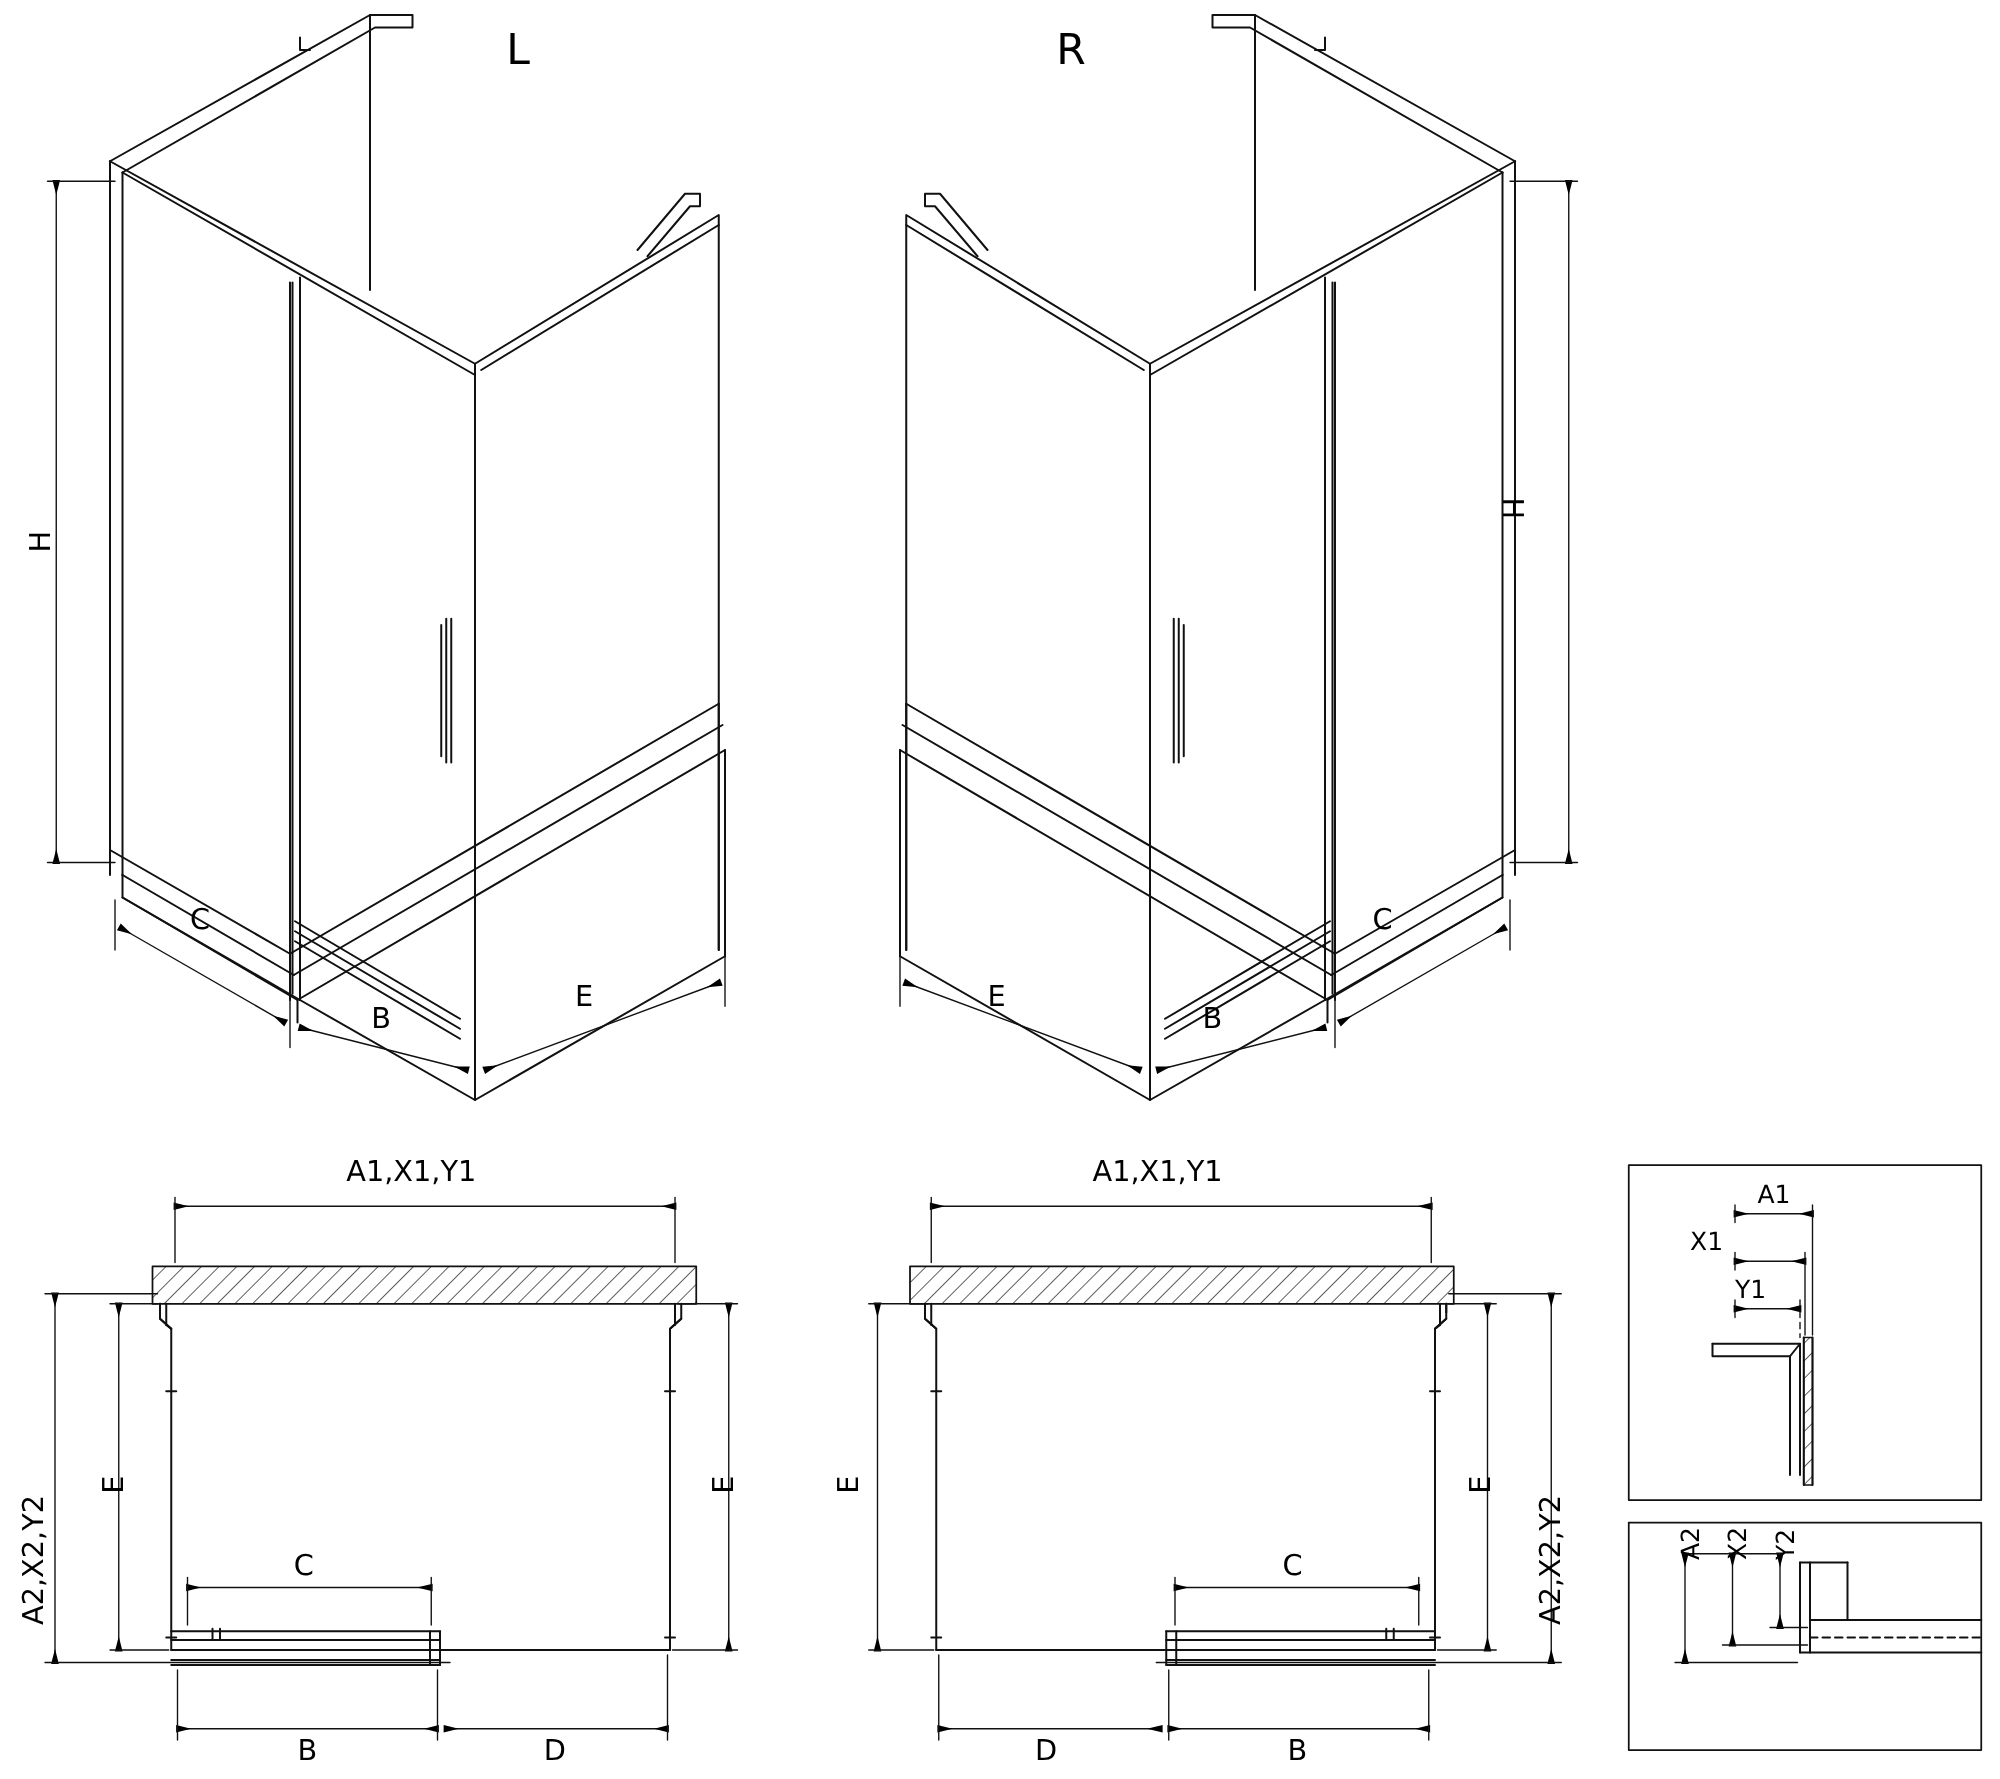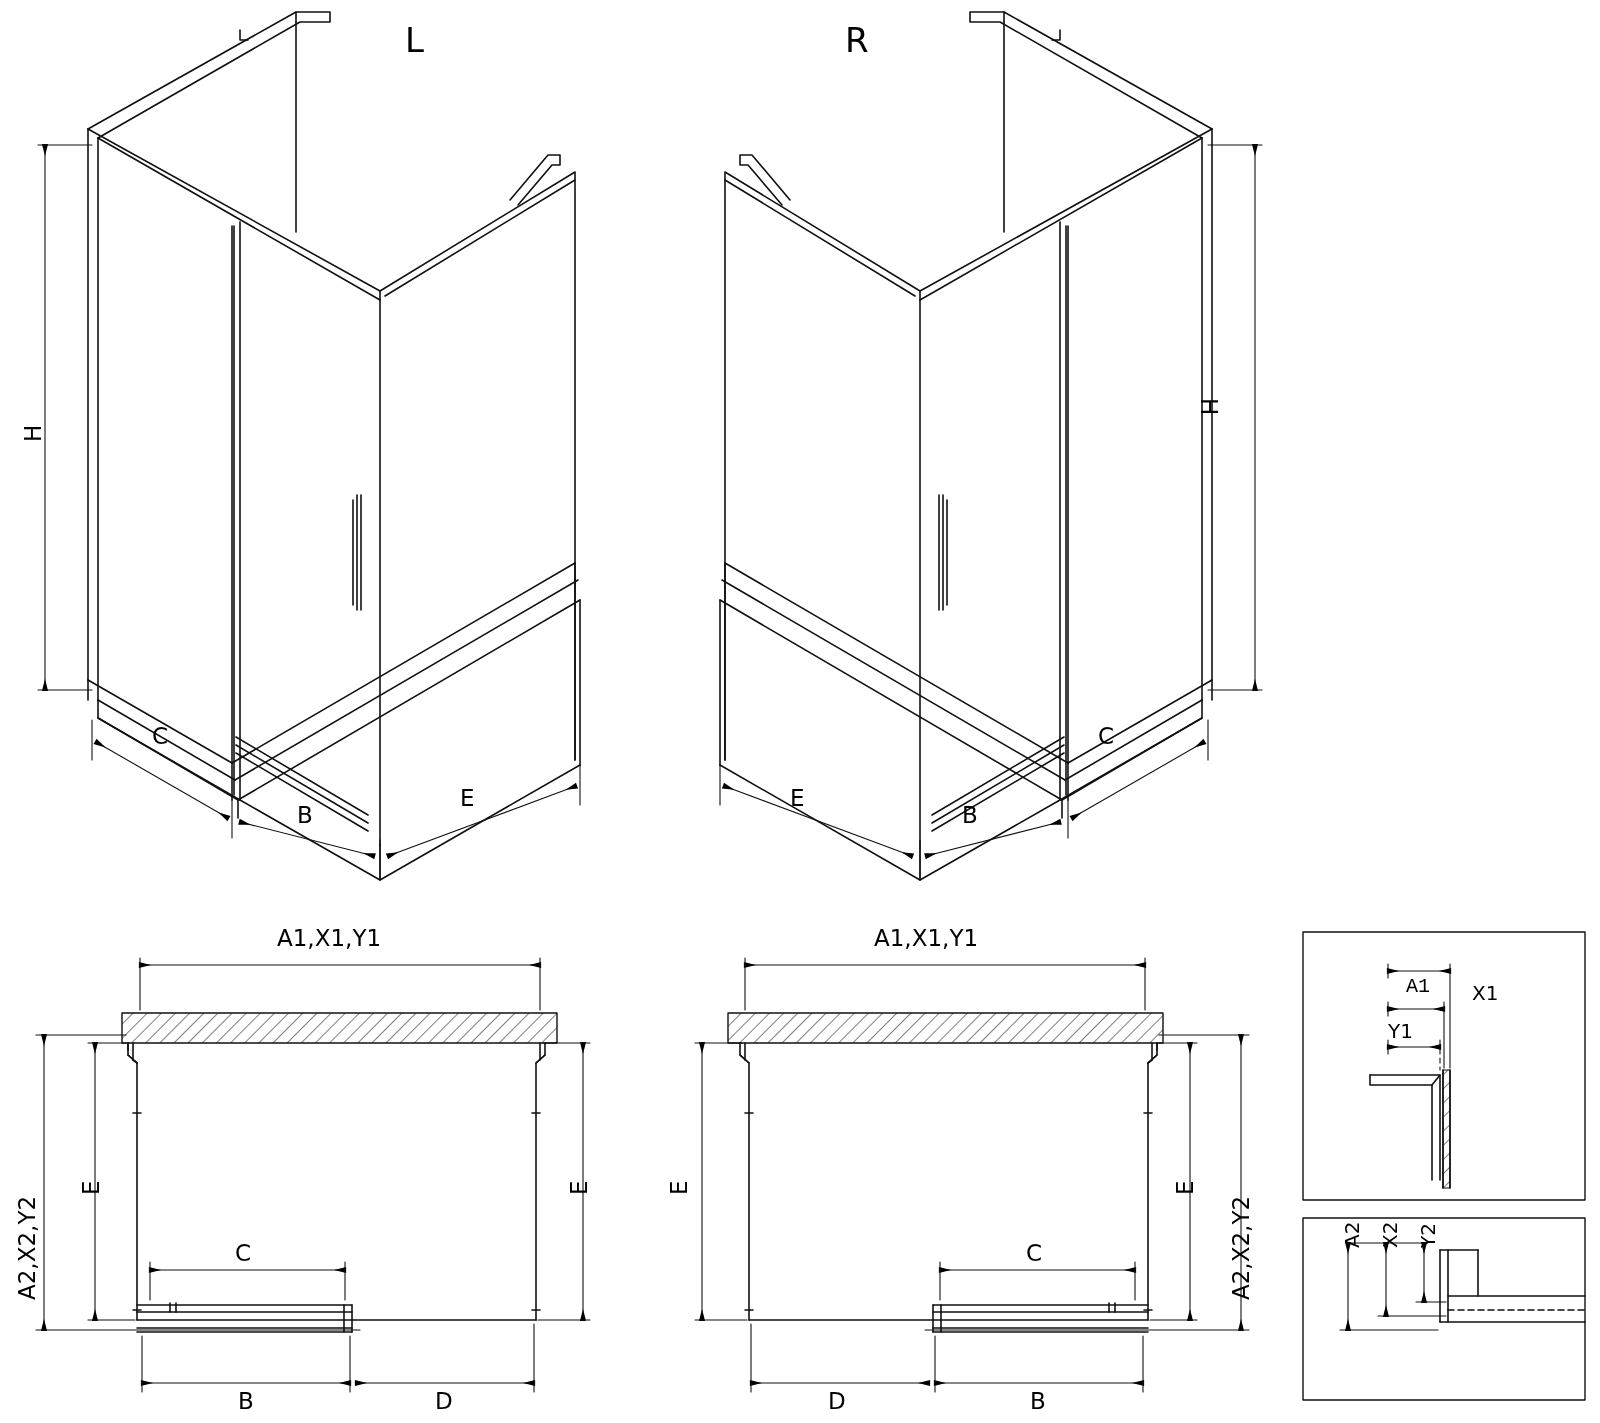--- a/index.html
+++ b/index.html
@@ -322,21 +322,21 @@
   <div class="lbl dim" style="left:435px;top:1388px;">D</div>
 
   <div class="lbl dim" style="left:874px;top:925px;">A1,X1,Y1</div>
   <div class="lbl dim rot90" style="left:1228px;top:1300px;">A2,X2,Y2</div>
   <div class="lbl dim rot90" style="left:666px;top:1195px;">E</div>
   <div class="lbl dim rot90" style="left:1172px;top:1195px;">E</div>
   <div class="lbl dim" style="left:1026px;top:1240px;">C</div>
   <div class="lbl dim" style="left:1030px;top:1388px;">B</div>
   <div class="lbl dim" style="left:828px;top:1388px;">D</div>
 
-  <div class="lbl dim-sm" style="left:1406px;top:975px;font-family:Liberation Mono, monospace;">A1</div>
-  <div class="lbl dim-sm" style="left:1472px;top:981px;">X1</div>
+  <div class="lbl dim-sm" style="left:1406px;top:943px;">A1</div>
+  <div class="lbl dim-sm" style="left:1352px;top:981px;">X1</div>
   <div class="lbl dim-sm" style="left:1388px;top:1019px;">Y1</div>
 
   <div class="lbl dim-sm rot90" style="left:1340px;top:1248px;">A2</div>
   <div class="lbl dim-sm rot90" style="left:1378px;top:1248px;">X2</div>
   <div class="lbl dim-sm rot90" style="left:1416px;top:1248px;">Y2</div>
 
 </div>
 
 </body></html>

